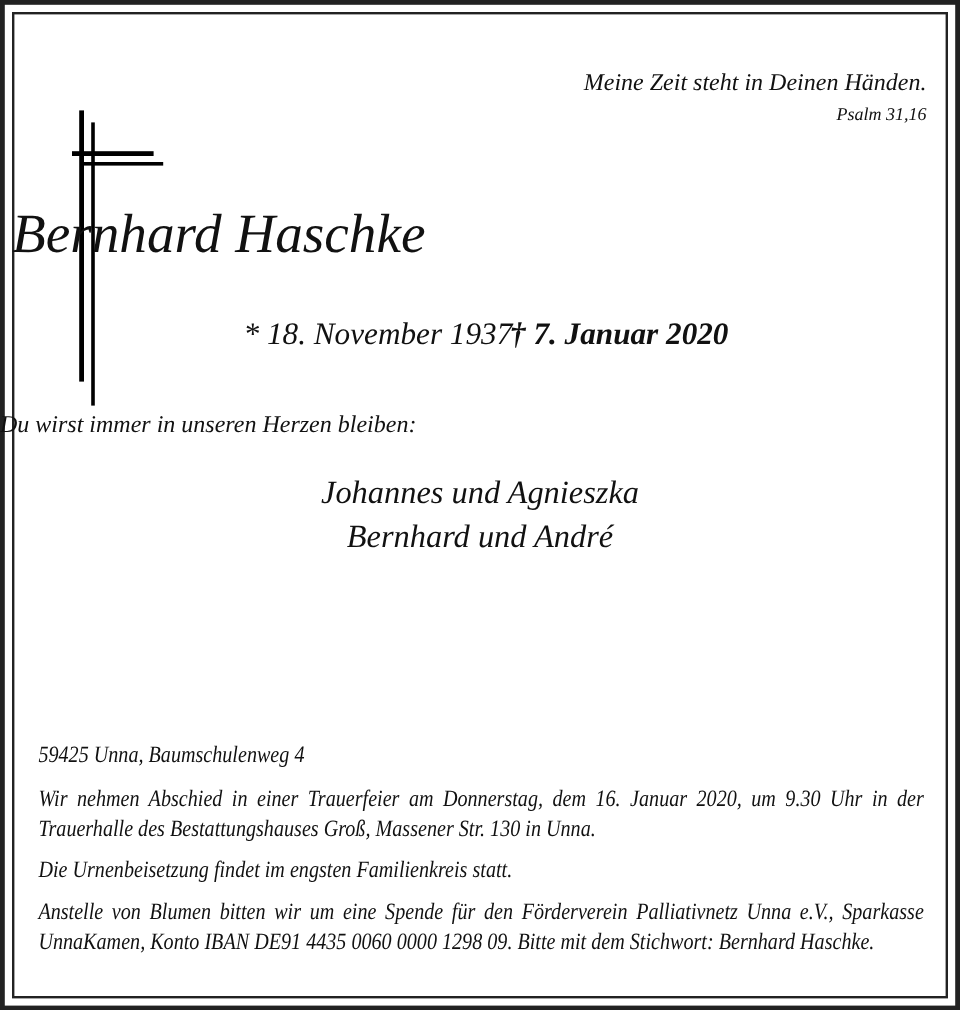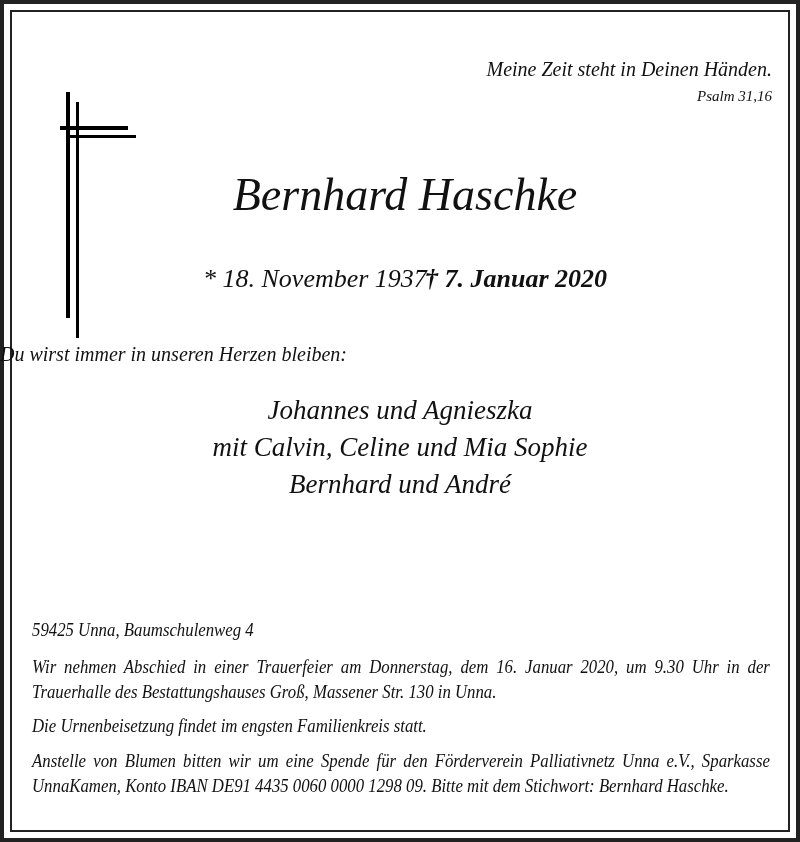--- a/index.html
+++ b/index.html
@@ -10,21 +10,21 @@
     }
     .frame-inner {
       position: absolute; left: 6px; top: 6px; right: 6px; bottom: 6px;
       border: 2px solid #222222; background: #ffffff;
     }
     .serif-it { font-family: "Liberation Serif", "DejaVu Serif", serif; font-style: italic; color: #111111; }
     .motto { position: absolute; right: 28px; top: 58px; font-size: 20px; text-align: center; }
     .psalm { position: absolute; right: 28px; top: 88px; font-size: 15px; text-align: right; }
     .cross { position: absolute; left: 60px; top: 92px; width: 80px; height: 240px; }
     .cross div { position: absolute; background: #000; }
-    .name { position: absolute; left: 0; width: 800px; top: 168px; text-align: center; font-size: 46px; padding-left: 10px; box-sizing: border-box; }
+    .name { position: absolute; left: 0; width: 800px; top: 168px; text-align: left; font-size: 46px; padding-left: 10px; box-sizing: border-box; }
     .dates { position: absolute; top: 264px; font-size: 26px; }
     .born { left: 203px; }
     .died { left: 425px; font-weight: bold; }
     .tribute { position: absolute; left: 0; width: 800px; top: 343px; font-size: 20px; }
     .mourners { position: absolute; left: 0; width: 800px; top: 392px; text-align: center; font-size: 27px; line-height: 36.8px; }
     .mourners div { white-space: nowrap; }
     .body-text {
       position: absolute; left: 32px; width: 738px; font-size: 19.5px; line-height: 24.5px;
       transform: scaleX(0.86); transform-origin: left top;
     }
@@ -57,20 +57,19 @@
 
 <div class="serif-it name">Bernhard Haschke</div>
 
 <div class="serif-it dates born">* 18. November 1937</div>
 <div class="serif-it dates died">† 7. Januar 2020</div>
 
 <div class="serif-it tribute">Du wirst immer in unseren Herzen bleiben:</div>
 
 <div class="serif-it mourners">
   <div>Johannes und Agnieszka</div>
-  <div>mit Calvin, Celine und Mia Sophie</div>
   <div>Bernhard und André</div>
 </div>
 
 <div class="serif-it body-text address">59425 Unna, Baumschulenweg 4</div>
 <div class="serif-it body-text just ceremony">Wir nehmen Abschied in einer Trauerfeier am Donnerstag, dem 16. Januar 2020, um 9.30 Uhr in der Trauerhalle des Bestattungshauses Groß, Massener Str. 130 in Unna.</div>
 <div class="serif-it body-text urn">Die Urnenbeisetzung findet im engsten Familienkreis statt.</div>
 <div class="serif-it body-text just donation">Anstelle von Blumen bitten wir um eine Spende für den Förderverein Palliativnetz Unna e.V., Sparkasse UnnaKamen, Konto IBAN DE91 4435 0060 0000 1298 09. Bitte mit dem Stichwort: Bernhard Haschke.</div>
 
 </body></html>

